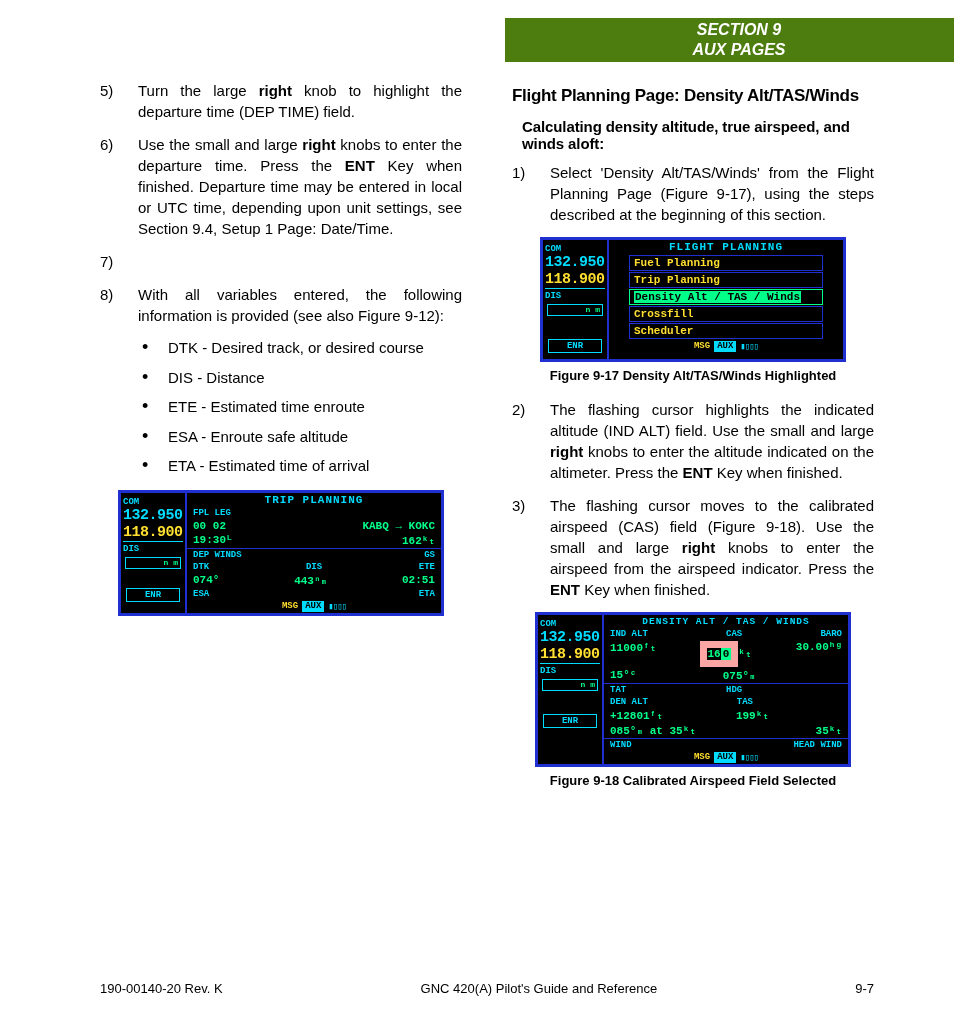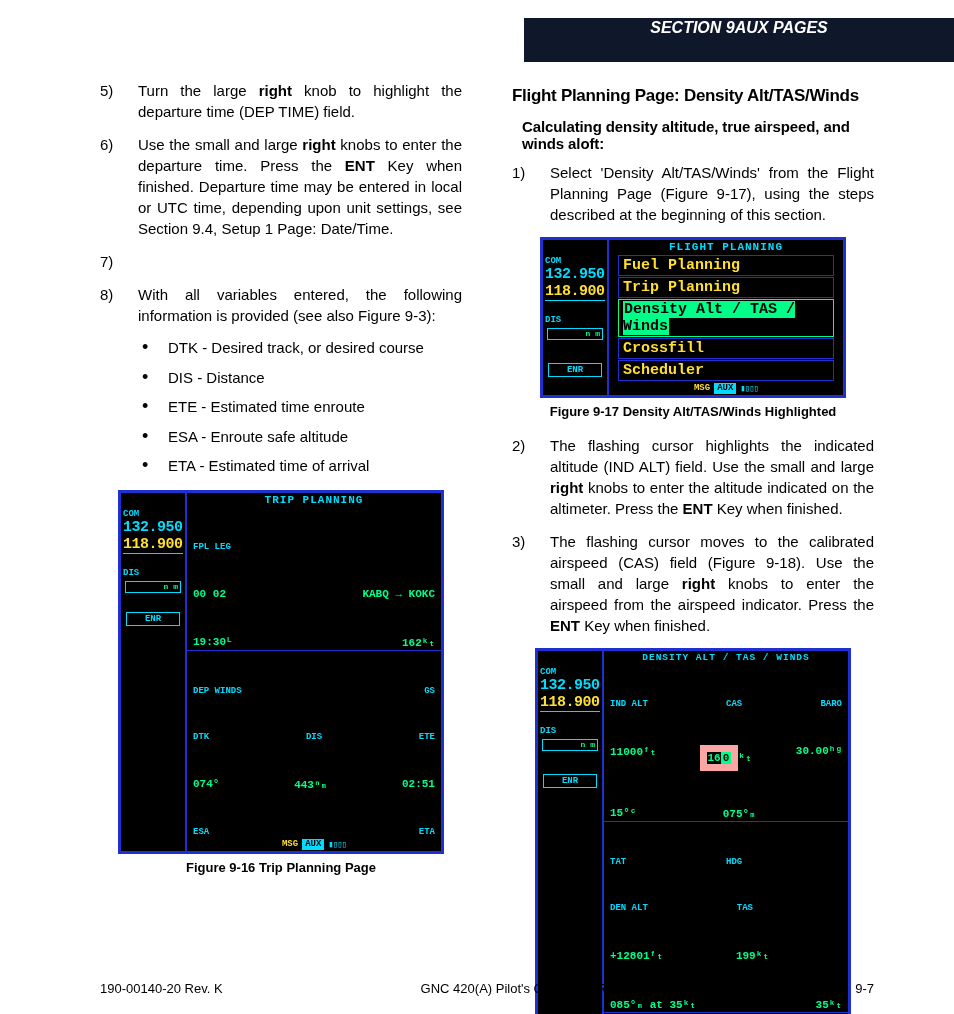--- a/index.html
+++ b/index.html
@@ -12,30 +12,31 @@
     height: 1014px;
     position: relative;
     font-size: 15px;
   }
   .header-bar {
     position: absolute;
     top: 18px;
     right: 0;
     width: 430px;
     height: 44px;
-    background: #0f172a;
+    background: #4d7c0f;
     color: #fff;
     text-align: center;
     font-weight: bold;
     font-style: italic;
     font-size: 16px;
     line-height: 1.25;
     display: flex;
-    flex-direction: row;
+    flex-direction: column;
     justify-content: center;
+    padding-left: 19px;
   }
   .content {
     position: absolute;
     top: 80px;
     left: 100px;
     right: 80px;
     bottom: 60px;
     display: flex;
     gap: 50px;
   }
@@ -110,21 +111,21 @@
   }
   .gps-row { display: flex; }
   .gps-side {
     width: 60px;
     background: #000;
     color: #00dcff;
     font-size: 10px;
     padding: 2px;
   }
   .gps-side .big { font-size: 15px; letter-spacing: -0.5px; }
-  .gps-side .label { color: #00dcff; font-size: 9px; margin-top: 14px; }
+  .gps-side .label { color: #00dcff; font-size: 9px; margin-top: 2px; }
   .gps-side .box {
     border: 1px solid #00dcff;
     height: 10px;
     margin: 3px 2px;
     font-size: 8px;
     text-align: right;
     padding-right: 2px;
     color: #00ff88;
   }
   .gps-side .enr {
@@ -145,40 +146,39 @@
     text-align: center;
     font-size: 11px;
     padding: 1px 0;
     letter-spacing: 1px;
   }
   .gps-line {
     padding: 1px 6px;
     color: #00ff88;
     display: flex;
     justify-content: space-between;
-    margin-top: 34px;
   }
   .gps-line span { white-space: nowrap; }
   .gps-subhead { color: #00dcff; font-size: 9px; }
   .gps-sel {
     background: #00ff88;
     color: #000;
     padding: 0 2px;
   }
   .gps-sel-box {
     border: 7px solid #fca5a5;
     display: inline-block;
     padding: 0 0px;
   }
   .gps-menu-item {
     border: 1px solid #2030d0;
-    margin: 1px 9px;
+    margin: 1px 20px;
     padding: 1px 4px;
     color: #ffdf30;
-    font-size: 15px;
+    font-size: 11px;
   }
   .gps-menu-item.hl {
     border: 1px solid #00ff88;
   }
   .gps-menu-item.hl span { background:#00ff88; color:#000; padding:0 1px;}
   .gps-bottom {
     display: flex;
     justify-content: center;
     gap: 4px;
     padding: 1px 0;
@@ -216,21 +216,21 @@
         </li>
         <li>
           <span class="num">6)</span>
           <span class="txt">Use the small and large <b>right</b> knobs to enter the departure time.  Press the <b>ENT</b> Key when finished.  Departure time may be entered in local or UTC time, depending upon unit settings, see Section 9.4, Setup 1 Page: Date/Time.</span>
         </li>
         <li>
           <span class="num">7)</span>
         </li>
         <li>
           <span class="num">8)</span>
-          <span class="txt">With all variables entered, the following information is provided (see also Figure 9-3):</span>
+          <span class="txt">With all variables entered, the following information is provided (see also Figure 9-12):</span>
         </li>
       </ol>
     <ul class="bullets" id="left-bullets">
         <li>DTK - Desired track, or desired course</li>
         <li>DIS - Distance</li>
         <li>ETE - Estimated time enroute</li>
         <li>ESA - Enroute safe altitude</li>
         <li>ETA - Estimated time of arrival</li>
       </ul>
 
@@ -278,21 +278,20 @@
               <span>ETA</span>
             </div>
           <div class="gps-bottom">
               <span class="msg">MSG</span>
               <span class="aux">AUX</span>
               <span class="bars">▮▯▯▯</span>
             </div>
         </div>
       </div>
     </div>
-    <div class="fig-caption">Figure 9-16  Trip Planning Page</div>
   </div>
 
   <div class="col">
     <div class="h2">Flight Planning Page: Density Alt/TAS/Winds</div>
     <div class="h3">Calculating density altitude, true airspeed, and winds aloft:</div>
     <ol class="num-list" id="right-steps1">
         <li>
           <span class="num">1)</span>
           <span class="txt">Select 'Density Alt/TAS/Winds' from the Flight Planning Page (Figure 9-17), using the steps described at the beginning of this section.</span>
         </li>

